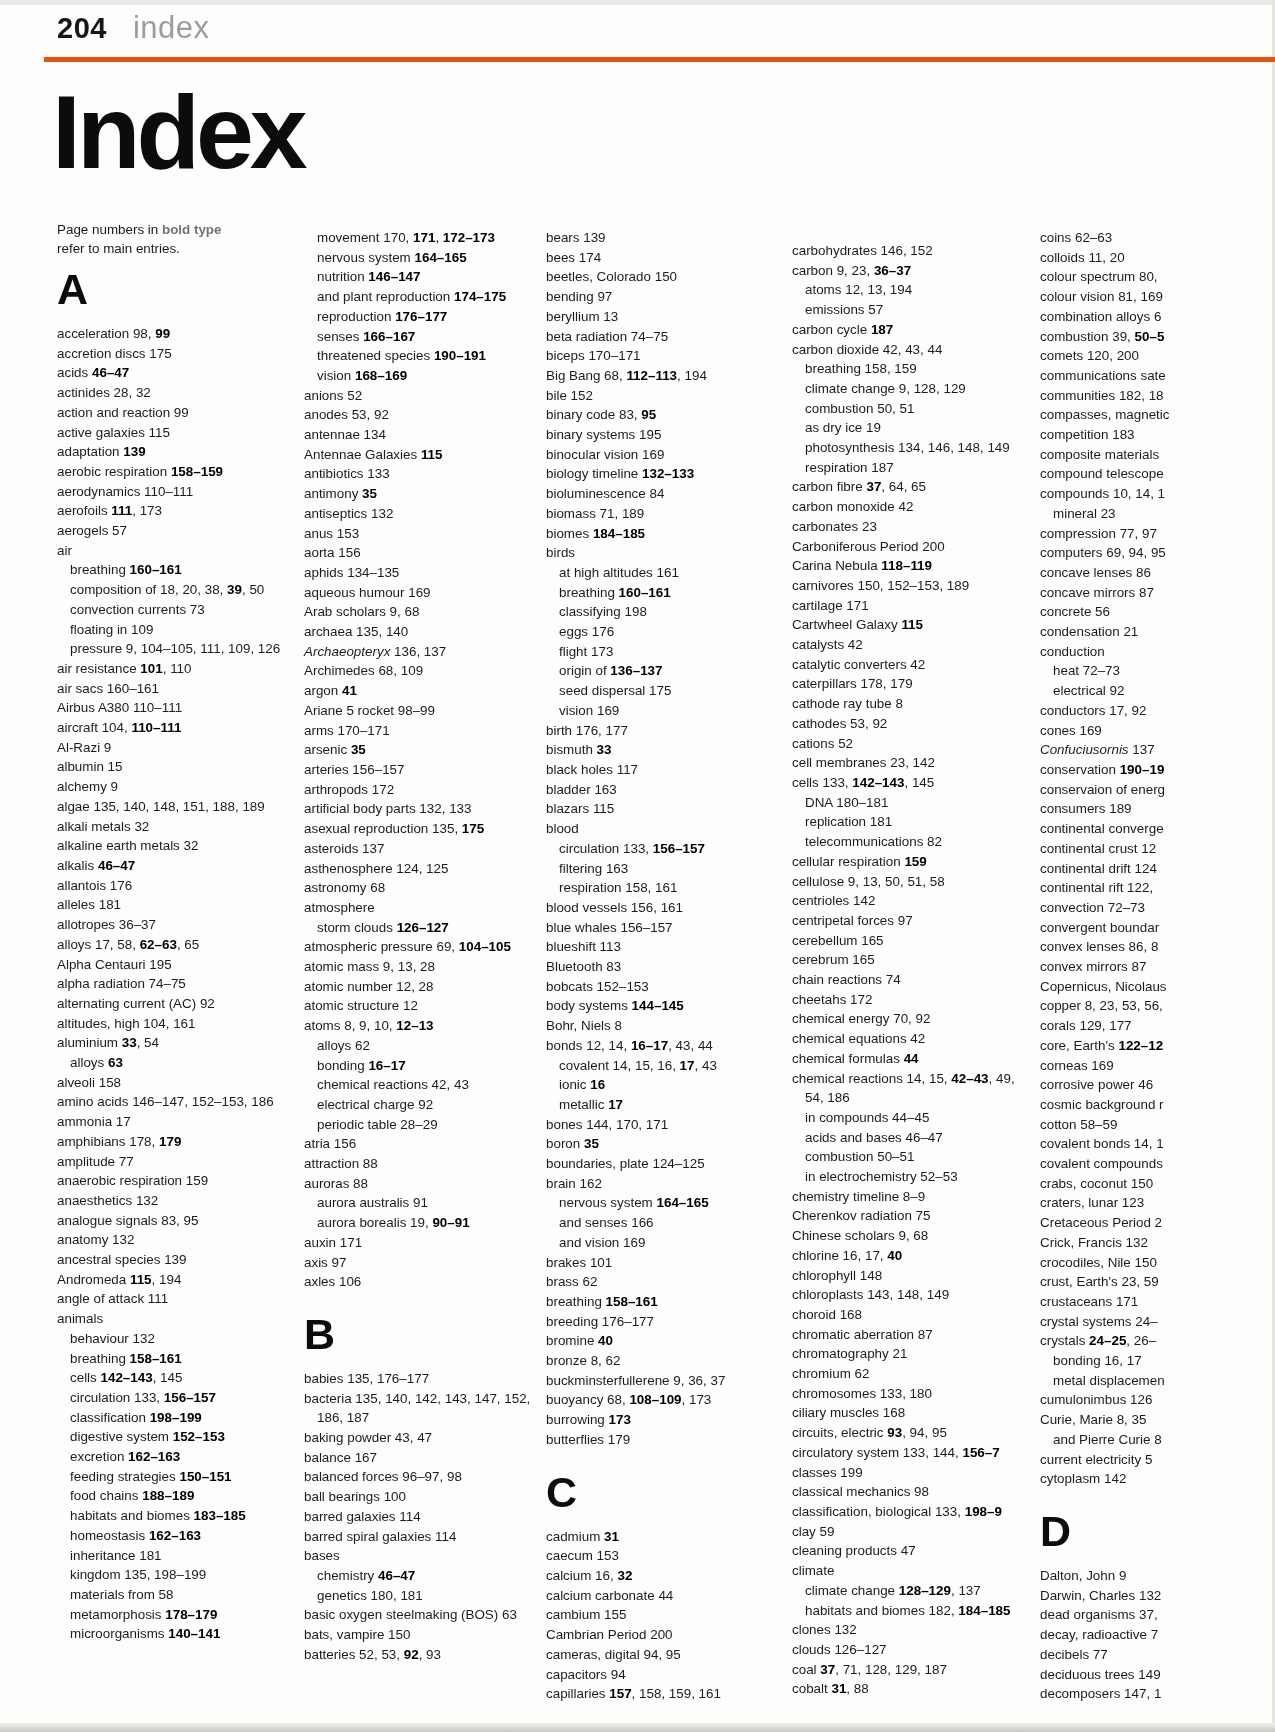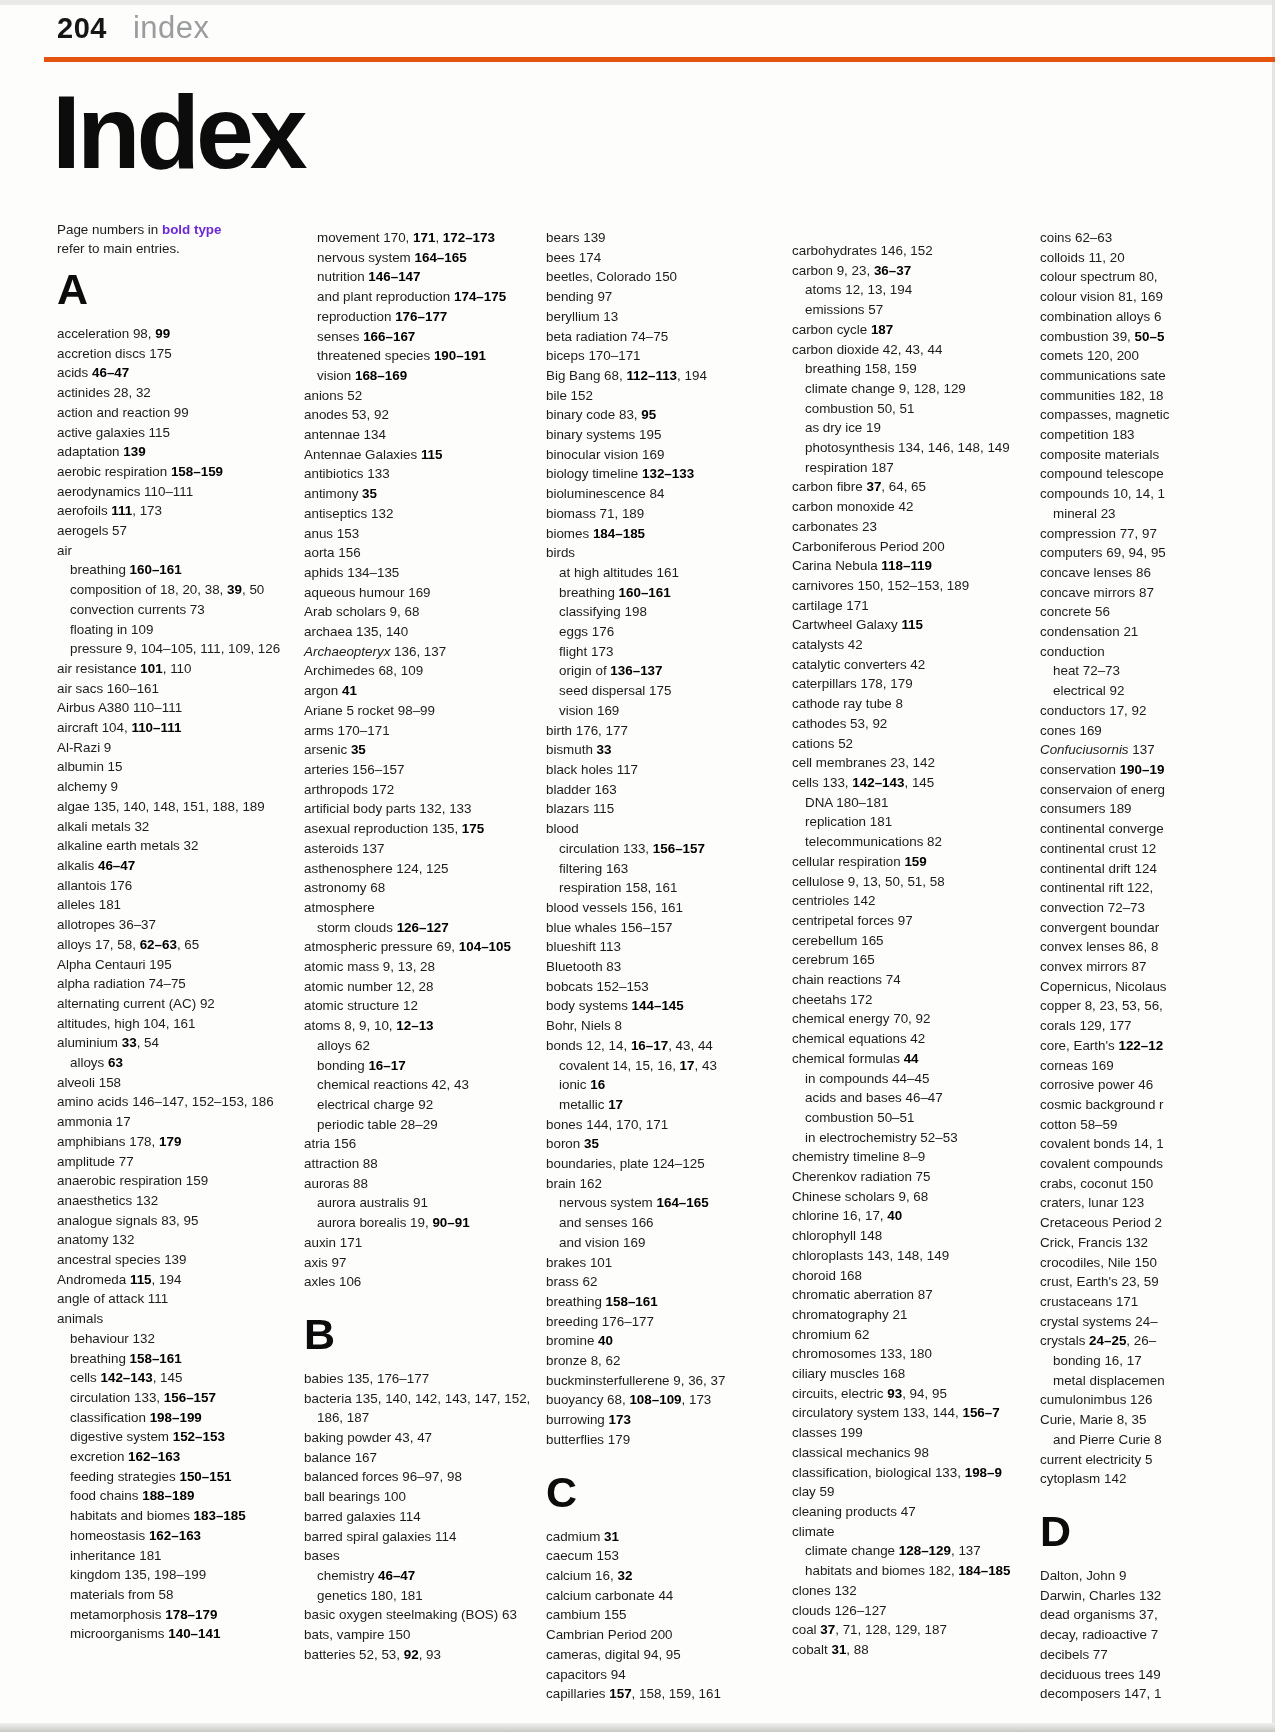--- a/index.html
+++ b/index.html
@@ -37,21 +37,21 @@
   #col2 { left:304px; width:232px; }
   #col3 { left:546px; width:236px; }
   #col4 { left:792px; width:238px;margin-top:13px; }
   #col5 { left:1040px; width:240px; }
   #col5 .entry { white-space:nowrap; }
 
   .entry { padding-left:13px; text-indent:-13px; }
   .entry.lvl1 { padding-left:26px; }
   .entry b { font-weight:bold; color:#000; }
   .entry i { font-style:italic; }
-  .intro b { font-weight:bold; color:#6d28d9; }
+  .intro b { font-weight:bold; color:#737373; }
 
   .letter-heading {
     font-size:43px; font-weight:bold; line-height:1; color:#0c0c0c;
     margin:21px 0 13px 0; letter-spacing:-1px;
   }
   #col1 .letter-heading:first-child { margin-top:0; }
 </style>
 </head>
 <body>
 
@@ -323,20 +323,21 @@
       <div class="entry lvl0">cellulose 9, 13, 50, 51, 58</div>
       <div class="entry lvl0">centrioles 142</div>
       <div class="entry lvl0">centripetal forces 97</div>
       <div class="entry lvl0">cerebellum 165</div>
       <div class="entry lvl0">cerebrum 165</div>
       <div class="entry lvl0">chain reactions 74</div>
       <div class="entry lvl0">cheetahs 172</div>
       <div class="entry lvl0">chemical energy 70, 92</div>
       <div class="entry lvl0">chemical equations 42</div>
       <div class="entry lvl0">chemical formulas <b>44</b></div>
+      <div class="entry lvl0">chemical reactions 14, 15, <b>42–43</b>, 49, 54, 186</div>
       <div class="entry lvl1">in compounds 44–45</div>
       <div class="entry lvl1">acids and bases 46–47</div>
       <div class="entry lvl1">combustion 50–51</div>
       <div class="entry lvl1">in electrochemistry 52–53</div>
       <div class="entry lvl0">chemistry timeline 8–9</div>
       <div class="entry lvl0">Cherenkov radiation 75</div>
       <div class="entry lvl0">Chinese scholars 9, 68</div>
       <div class="entry lvl0">chlorine 16, 17, <b>40</b></div>
       <div class="entry lvl0">chlorophyll 148</div>
       <div class="entry lvl0">chloroplasts 143, 148, 149</div>

